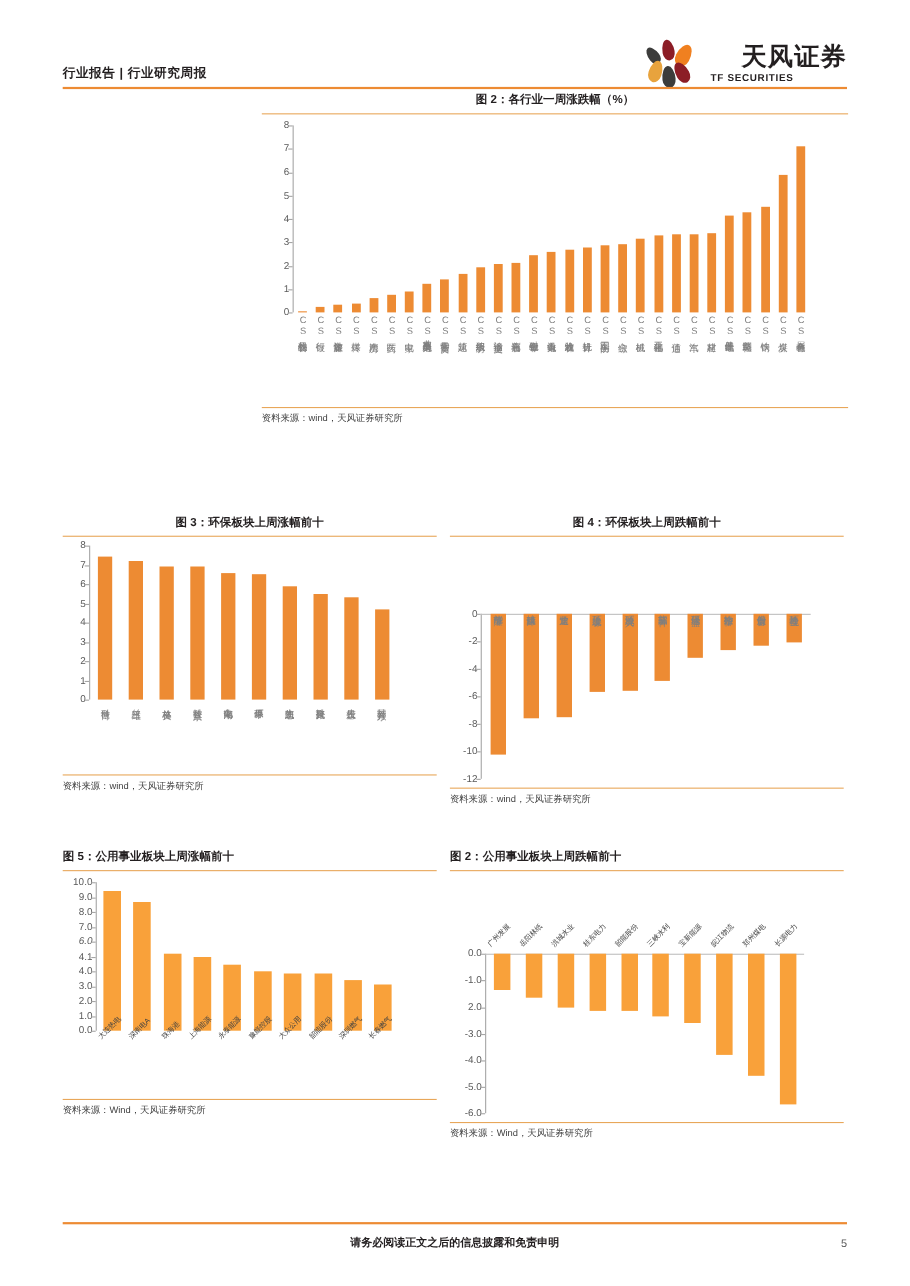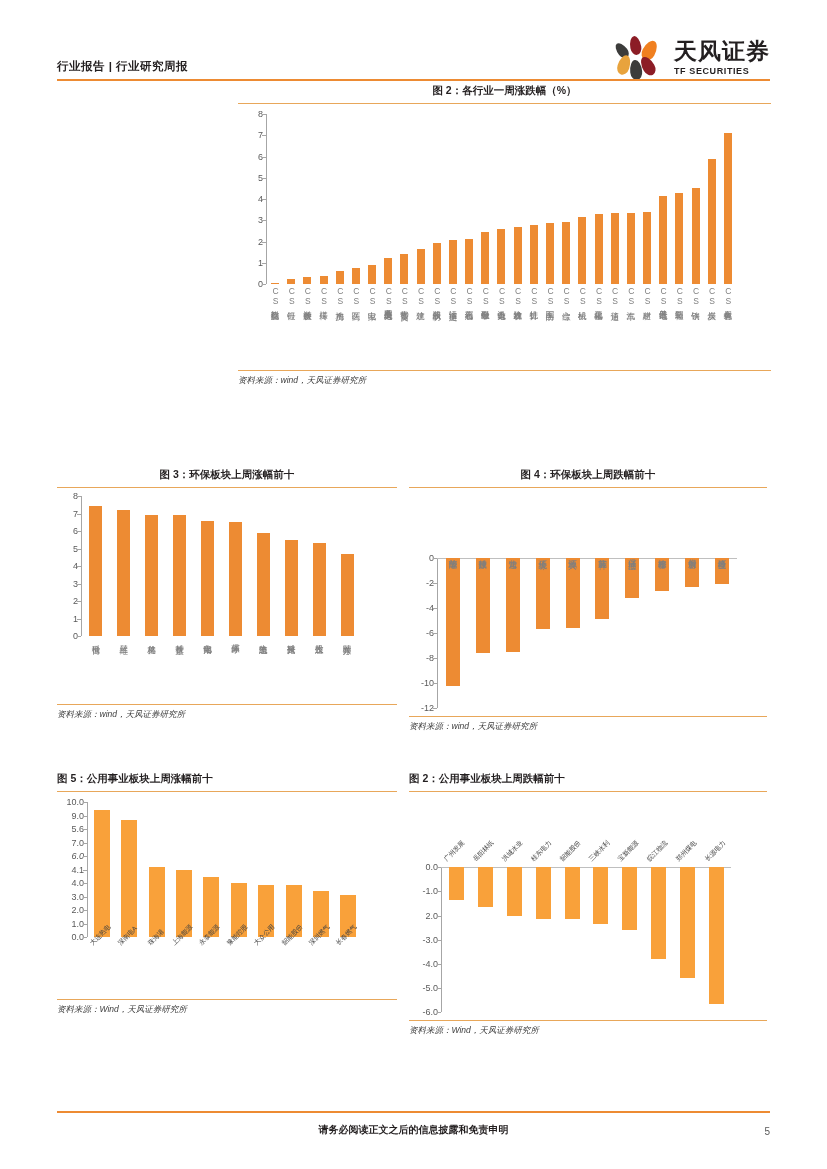--- a/index.html
+++ b/index.html
@@ -26,37 +26,37 @@
     display: flex; align-items: center; gap: 7px;
   }
   .logo-mark { position: relative; width: 52px; height: 44px; }
   .petal { position: absolute; border-radius: 50% 50% 50% 50%/ 60% 60% 40% 40%; }
   .p1 { width: 10px; height: 17px; background: #3c3c3b; left: 2px;  top: 6px;  transform: rotate(-38deg); }
   .p2 { width: 11px; height: 19px; background: #8c1d26; left: 15px; top: 0px;  transform: rotate(-10deg); }
   .p3 { width: 13px; height: 21px; background: #f08020; left: 28px; top: 4px;  transform: rotate(28deg); }
   .p4 { width: 12px; height: 20px; background: #e8a33d; left: 3px;  top: 19px; transform: rotate(18deg); }
   .p5 { width: 12px; height: 20px; background: #3c3c3b; left: 15px; top: 24px; transform: rotate(-6deg); }
   .p6 { width: 12px; height: 20px; background: #8c1d26; left: 27px; top: 20px; transform: rotate(-30deg); }
-  .logo-text-cn { font-size: 23px; font-weight: bold; color: #231f20; letter-spacing: 1px; line-height: 1; }
+  .logo-text-cn { font-size: 23px; font-weight: bold; color: #231f20; letter-spacing: 1px; line-height: 1; margin-left: 28px; }
   .logo-text-en { font-size: 9px; font-weight: bold; color: #231f20; letter-spacing: .6px; margin-top: 3px; }
   .header-rule {
     position: absolute; top: 79px; left: 57px; right: 57px;
     height: 1.6px; background: #ed8b33;
   }
 
   
   .figure { position: absolute; }
   .fig-title {
     font-size: 10.5px; font-weight: bold; color: #231f20;
     text-align: center; padding-bottom: 5px;
   }
   .fig-title.left { text-align: left; }
   .fig-rule { height: 1.2px; background: #e8a75a; width: 100%; }
   .fig-source {
-    font-size: 8.5px; color: #404040; padding-top: 4px; font-style: italic;
+    font-size: 8.5px; color: #404040; padding-top: 4px;
   }
   .fig-bottom-rule { height: 1px; background: #e8a75a; width: 100%; }
 
   
   .chart { position: relative; }
   .axis-label {
     position: absolute; right: 100%; margin-right: 3px;
     font-size: 9px; color: #595959; line-height: 1;
     transform: translateY(-50%); white-space: nowrap;
   }
@@ -563,21 +563,21 @@
       <div class="axis-label" style="top: 70%;">3.0</div>
       <div class="tick" style="top: 70%;"></div>
       <div class="axis-label" style="top: 60%;">4.0</div>
       <div class="tick" style="top: 60%;"></div>
       <div class="axis-label" style="top: 50%;">4.1</div>
       <div class="tick" style="top: 50%;"></div>
       <div class="axis-label" style="top: 40%; font-style: italic;">6.0</div>
       <div class="tick" style="top: 40%;"></div>
       <div class="axis-label" style="top: 30%;">7.0</div>
       <div class="tick" style="top: 30%;"></div>
-      <div class="axis-label" style="top: 20%;">5.6</div>
+      <div class="axis-label" style="top: 20%;">8.0</div>
       <div class="tick" style="top: 20%;"></div>
       <div class="axis-label" style="top: 10%;">9.0</div>
       <div class="tick" style="top: 10%;"></div>
       <div class="axis-label" style="top: 0%;">10.0</div>
       <div class="tick" style="top: 0%;"></div>
       <div class="bars">
         <div class="bar-slot">
           <div class="bar" title="大连热电: 9.4" style="height: 94%; background: rgb(249, 161, 58);"></div>
         </div>
         <div class="bar-slot">

